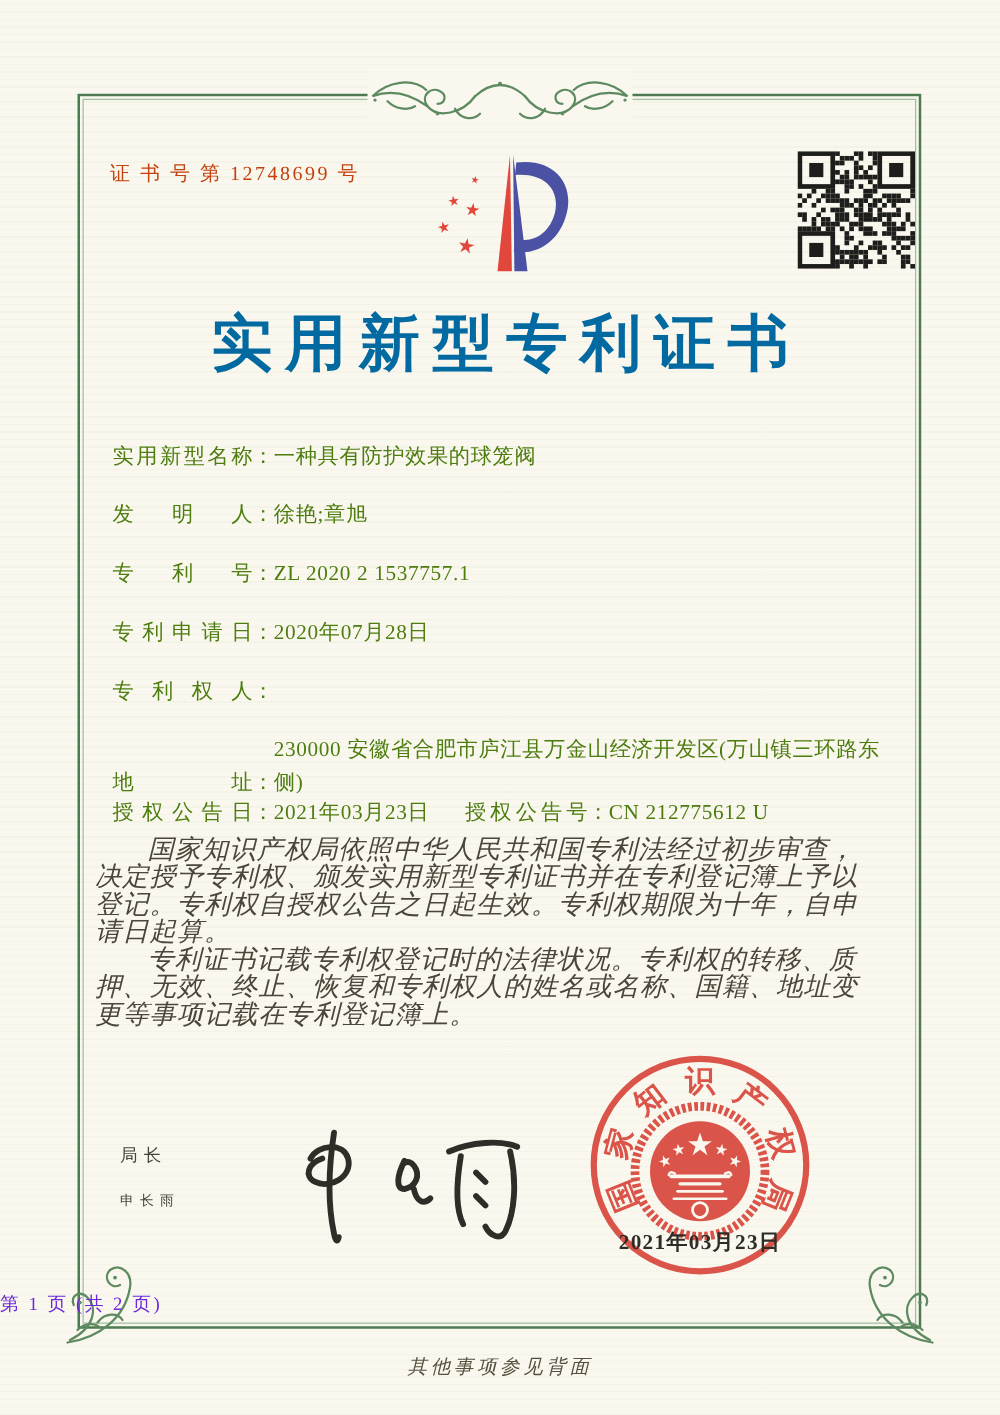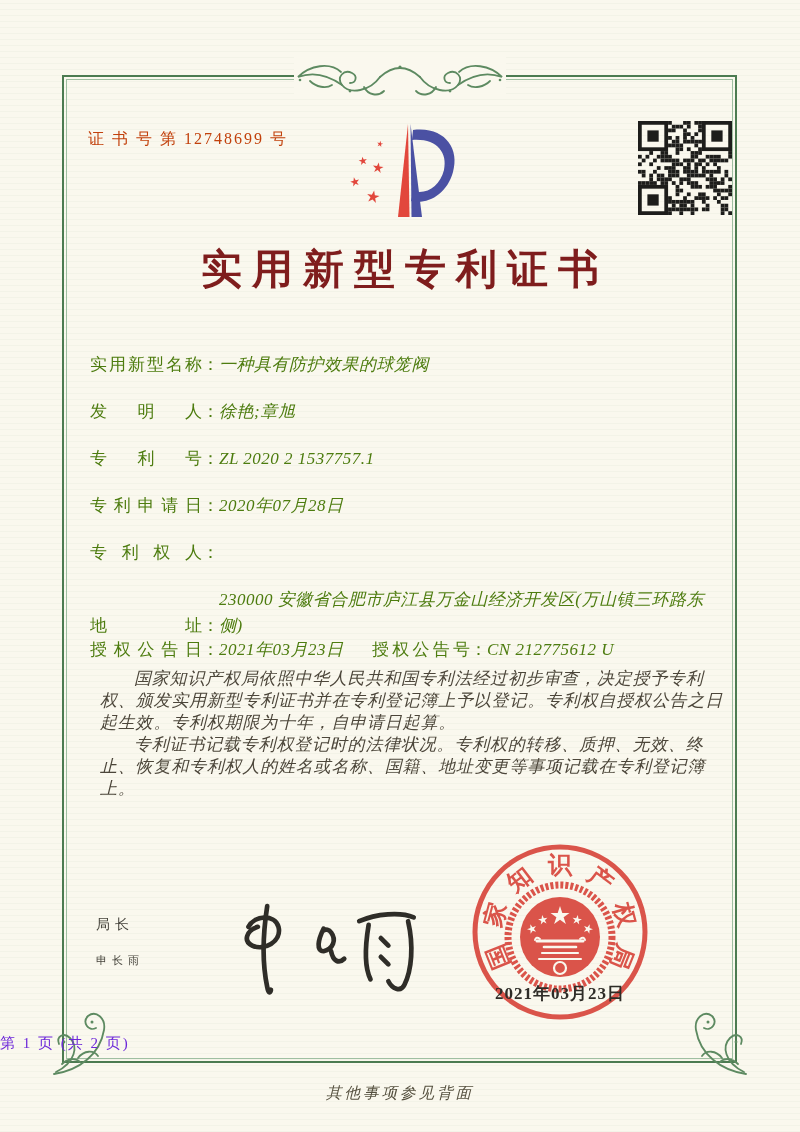--- a/index.html
+++ b/index.html
@@ -13,30 +13,30 @@
     content:""; position:absolute; inset:0; pointer-events:none;
     background:repeating-linear-gradient(0deg, rgba(120,160,120,0.055) 0 1px, transparent 1px 6px);
   }
   .cert-border{position:absolute; left:62px; top:75px; width:675px; height:988px; box-sizing:border-box; border:2.5px solid #4c7b51;}
   .cert-border-inner{position:absolute; inset:2px; border:1px solid #9fbfa1;}
   .ornament{position:absolute; pointer-events:none;}
   .cert-no{position:absolute; left:88px; top:129px; font-size:16px; letter-spacing:2px; color:#c2410c;}
   .logo{position:absolute; left:338px; top:112px;}
   .qr{position:absolute; left:638px; top:121px;}
   .title{position:absolute; left:0; top:242px; width:100%; text-align:center;
-    font-size:41px; font-weight:bold; letter-spacing:10px; text-indent:10px; color:#7f1d1d;}
+    font-size:49px; font-weight:bold; letter-spacing:10px; text-indent:10px; color:#0369a1;}
   .field-row{position:absolute; left:90px; width:624px; display:flex; align-items:flex-end;
     font-size:17px; line-height:26px; color:#4d7c0f;}
   .flabel{display:inline-block; width:112px; flex:0 0 112px; text-align:justify; text-align-last:justify;}
   .flabel2{display:inline-block; width:98px; flex:0 0 98px; text-align:justify; text-align-last:justify; margin-left:12px;}
   .fcolon{display:inline-block; width:17px; flex:0 0 17px;}
-  .fvalue{letter-spacing:0.5px; max-width:486px;font-style:italic;}
+  .fvalue{letter-spacing:0.5px; max-width:486px;}
   .fvalue-fixed{flex:0 0 141px; letter-spacing:0.5px;}
-  .paragraphs{position:absolute; left:100px; top:668px; width:626px;
-    font-size:17px; line-height:22px; letter-spacing:0.8px; font-style:italic; color:#4c463a;}
+  .paragraphs{position:absolute; left:76px; top:668px; width:626px;
+    font-size:21px; line-height:22px; letter-spacing:0.8px; font-style:italic; color:#4c463a;}
   .paragraphs p{margin:0; text-indent:2em;}
   .signer-title{position:absolute; left:96px; top:916px; font-size:14px; letter-spacing:5px; color:#46443c;}
   .signer-name{position:absolute; left:96px; top:953px; font-size:11px; letter-spacing:5px; color:#46443c;}
   .signature{position:absolute; left:222px; top:893px;}
   .seal{position:absolute; left:465px; top:837px; opacity:0.92;}
   .seal-date{position:absolute; left:430px; top:982px; width:260px; text-align:center;
     font-size:17px; font-weight:600; letter-spacing:1px; color:#2e2c27;}
   .page-number{position:absolute; left:0; top:1034px; width:100%; text-align:left;
     font-size:15px; letter-spacing:2px; color:#6d28d9;}
   .back-note{position:absolute; left:0; top:1083px; width:100%; text-align:center;

